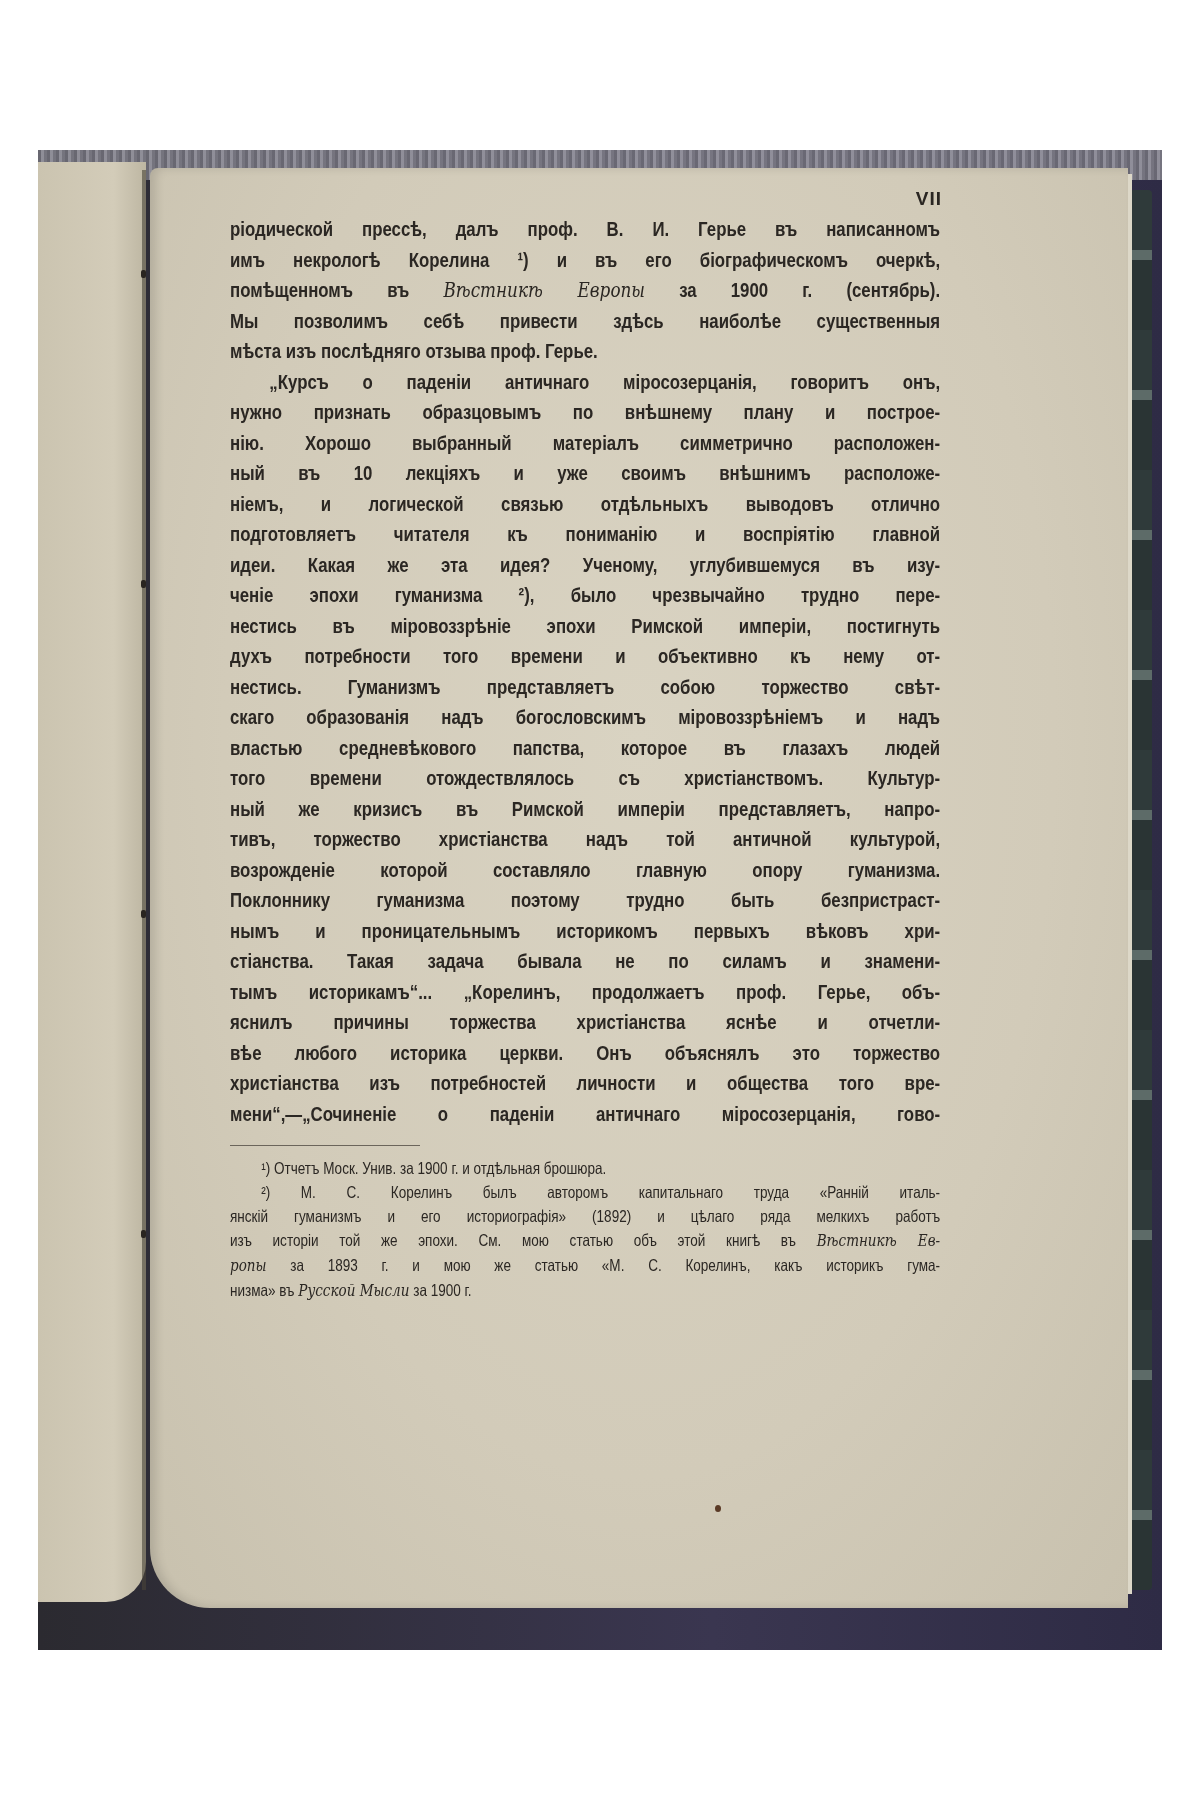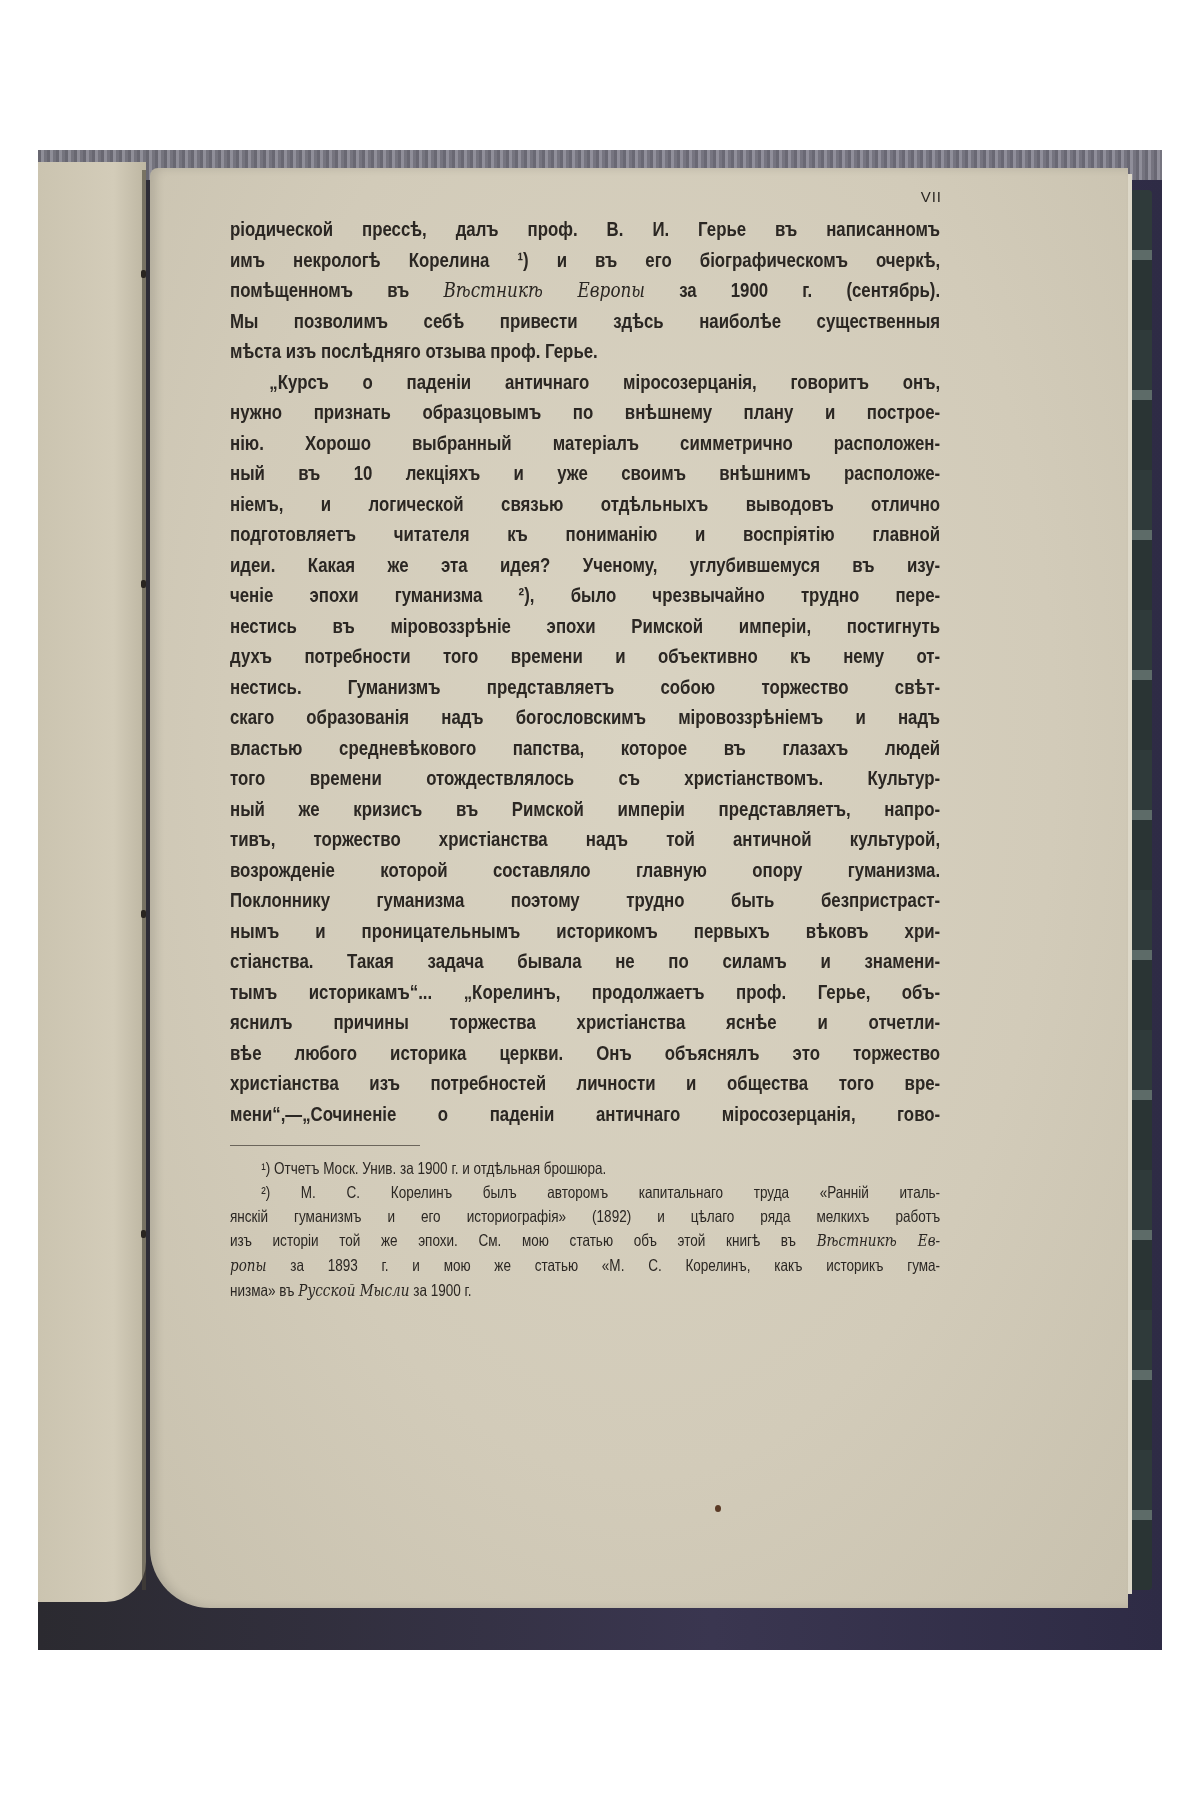--- a/index.html
+++ b/index.html
@@ -39,21 +39,21 @@
     position: absolute; left: 1086px; top: 24px; width: 8px; height: 1420px;
     background: #ddd8c8;
   }
   .content {
     position: absolute; left: 230px; top: 190px; width: 710px;
     color: #2a2622;
     font-family: "DejaVu Serif", serif;
   }
   .page-num {
     position: absolute; right: -2px; top: -2px;
-    font-family: "Liberation Sans", sans-serif; font-weight: normal; font-size: 15px;
+    font-family: "Liberation Sans", sans-serif; font-weight: bold; font-size: 19px;
     letter-spacing: 1px;
   }
   .body-text {
     margin-top: 24px;
     font-family: "Liberation Sans", sans-serif;
     font-size: 20.5px; line-height: 30.5px;
     text-align: justify;
     transform: scaleX(0.82); transform-origin: left top;
     width: 866px;
     font-weight: bold;

